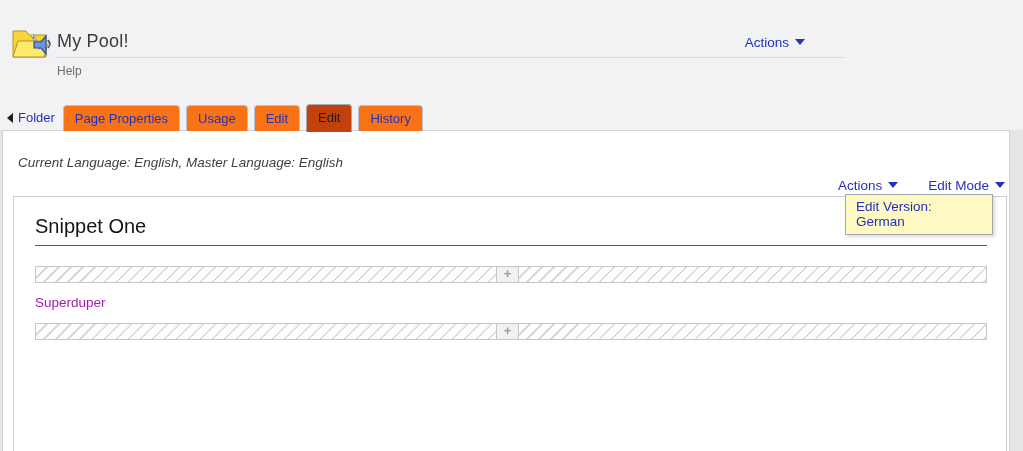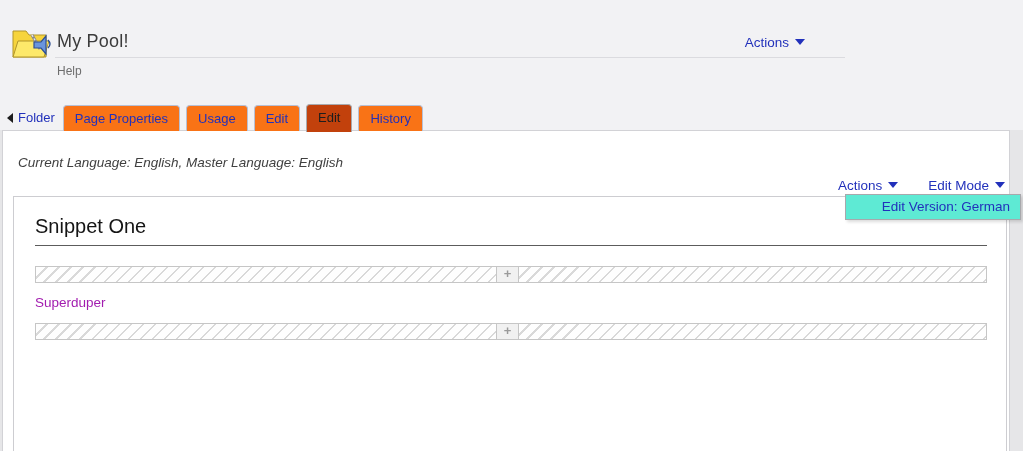--- a/index.html
+++ b/index.html
@@ -102,23 +102,23 @@
   .slot-b { flex:1; border-left:none; }
   .add-btn {
     width:23px; border:1px solid #c6c6c6; background:#f1f1f1;
     color:#9a9a9a; font-size:13px; font-weight:bold; line-height:14px;
     text-align:center; cursor:pointer; user-select:none;
   }
   .subheading { margin:12px 19px 0 21px; font-size:13.5px; color:#a21caf; }
 
   
   .dropdown {
-    position:absolute; top:194px; left:845px; width:176px;
-    background:#5eead4; border:1px solid #a8a8ac;
-    box-shadow:2px 2px 3px rgba(0,0,0,0.14); z-index:6;text-align:right;
+    position:absolute; top:194px; left:845px; width:148px;
+    background:#fef9c3; border:1px solid #a8a8ac;
+    box-shadow:2px 2px 3px rgba(0,0,0,0.14); z-index:6;
   }
   .dropdown-item {
     font-size:13.5px; color:#2231bb; padding:4px 10px 5px; cursor:pointer;
   }
   .dropdown-item + .dropdown-item { border-top:1px solid #dcdcdc; }
 </style>
 </head>
 <body>
 
 <div class="lower-bg"></div>

